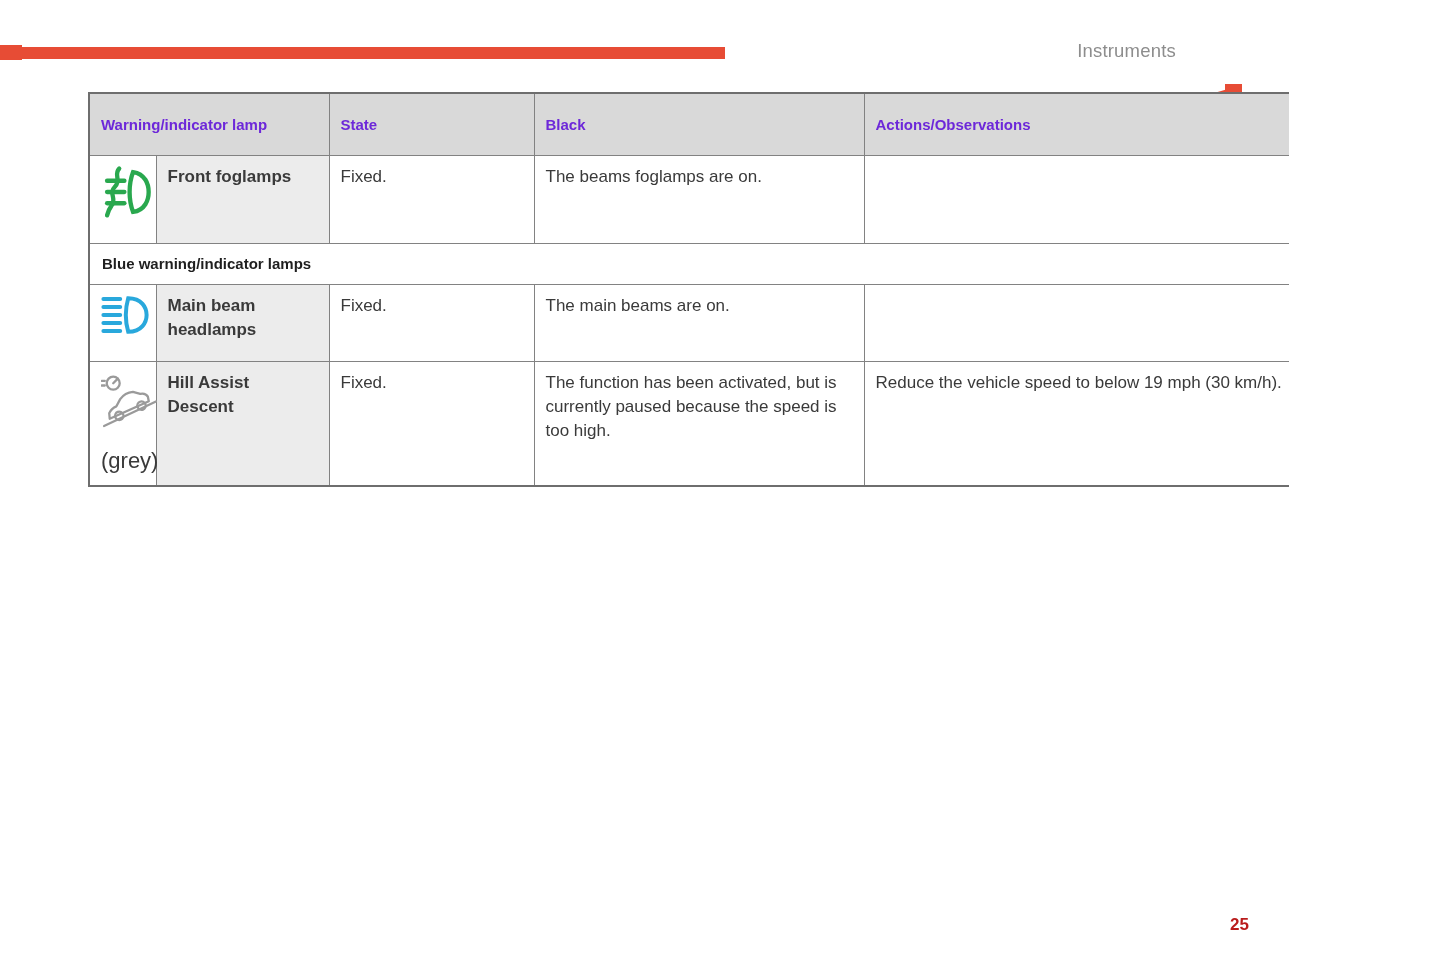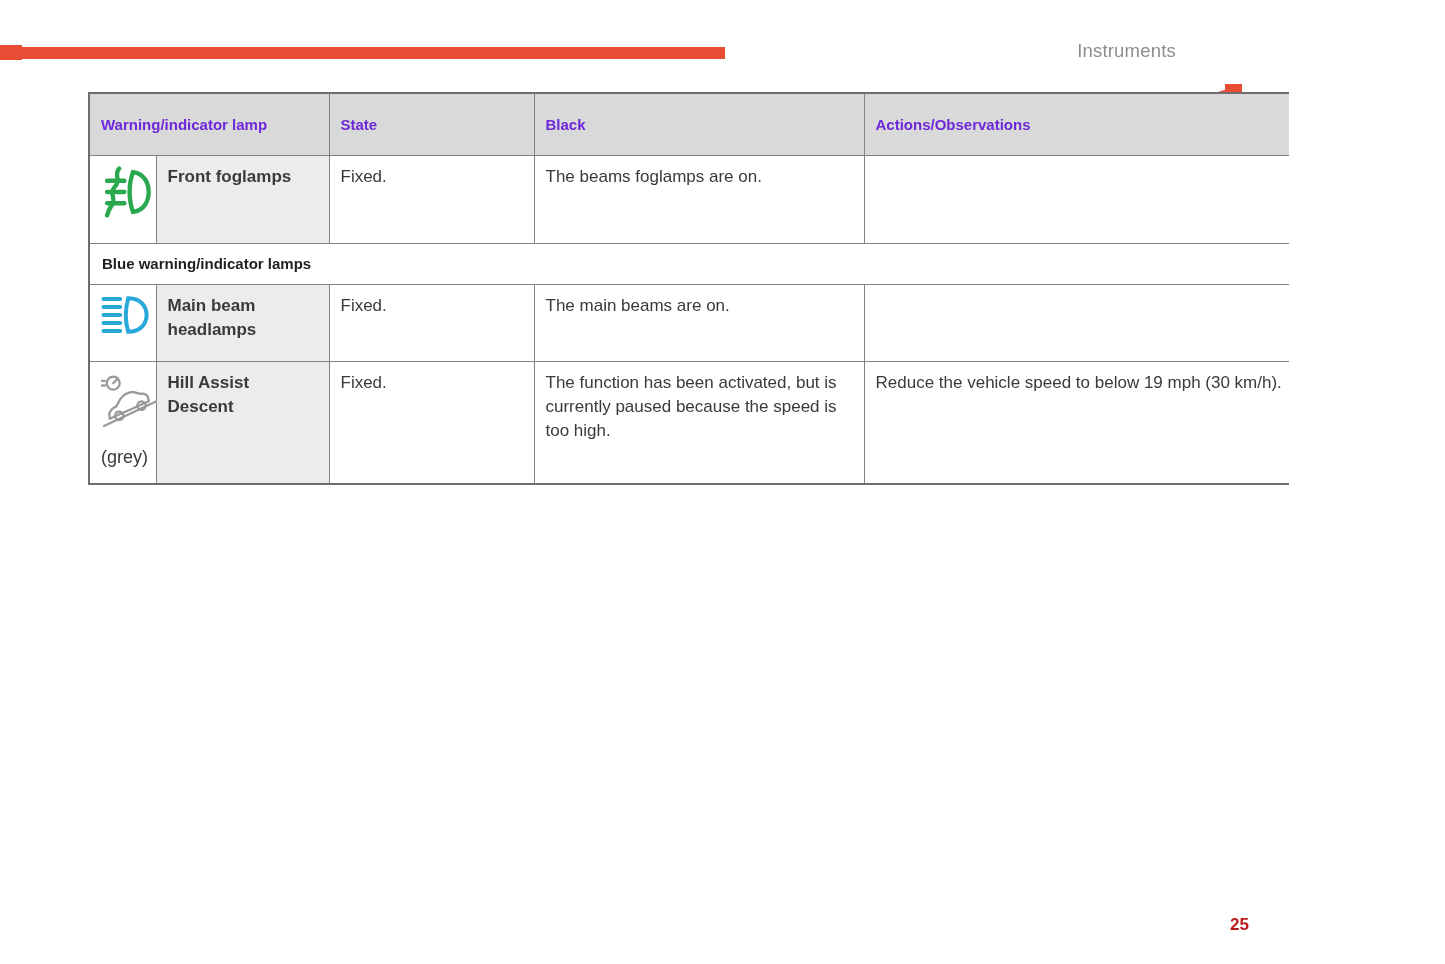--- a/index.html
+++ b/index.html
@@ -30,21 +30,21 @@
     font-size:15px;font-weight:bold;color:#6d28d9;padding:22px 11px;
   }
   .lamp-table td{vertical-align:top;font-size:17px;line-height:1.42;padding:9px 11px;background:#fff;color:#3a3a3a;}
   .icon-cell{text-align:center;padding:12px 4px 6px 4px;}
   .name-cell{background:#ececec !important;font-weight:bold;color:#2b2b2b;padding:9px 12px;line-height:1.5;}
   .section-row td{font-size:15px;font-weight:bold;color:#1f1f1f;vertical-align:middle;padding:6px 12px;}
   .row-1{height:88px;margin-left:16px;} .row-2{height:78px;}
   .sec-1{height:41px;} .row-3{height:77px;}
   .sec-2{height:40px;} .row-4{height:122px;}
   .auto-label{display:block;font-weight:bold;font-size:17px;letter-spacing:.5px;margin-bottom:2px;}
-  .note{display:block;font-size:18px;color:#3a3a3a;margin-top:16px;font-weight:normal;}
+  .note{display:block;font-size:22px;color:#3a3a3a;margin-top:16px;font-weight:normal;}
   .page-num{position:absolute;top:915px;right:40px;font-size:17px;font-weight:bold;color:#b91c1c;}
   svg{display:inline-block;vertical-align:top;}
 </style>
 </head>
 <body>
 
 <div class="page">
 
   <div class="accent-cap" style="background: rgb(231, 76, 53);"></div>
   <div class="accent-bar" style="background: rgb(231, 76, 53);"></div>

